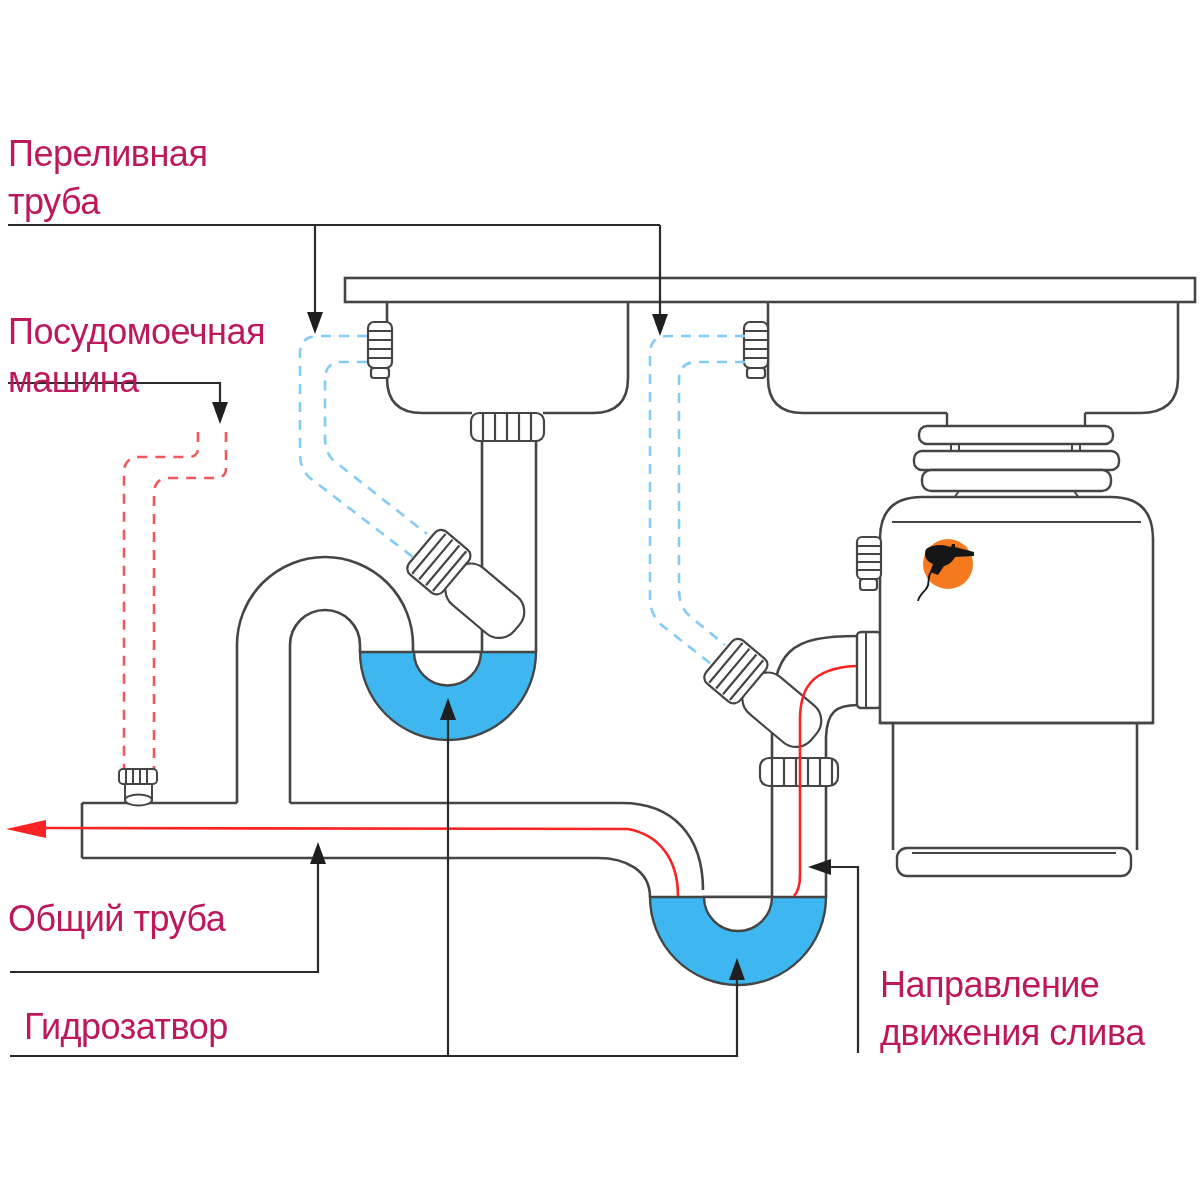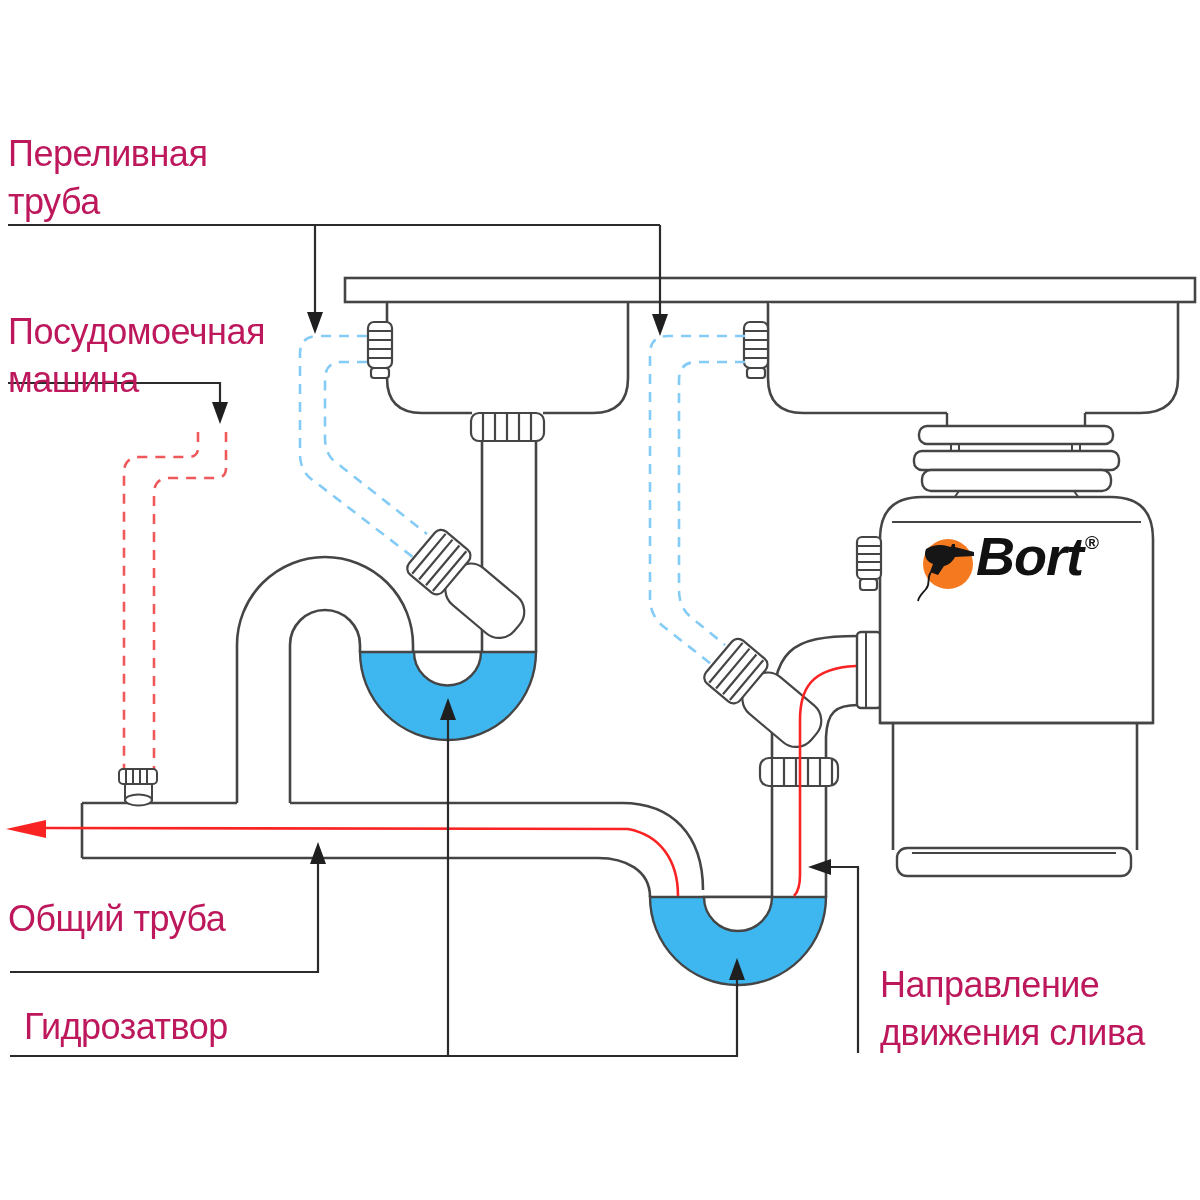--- a/index.html
+++ b/index.html
@@ -174,15 +174,14 @@
 
 <div class="lbl lbl-overflow">Переливная
 труба</div>
 <div class="lbl lbl-dishwasher">Посудомоечная
 машина</div>
 <div class="lbl lbl-drain">Общий труба</div>
 <div class="lbl lbl-trap">Гидрозатвор</div>
 <div class="lbl lbl-flow">Направление
 движения слива</div>
 
-<div class="brand"><span>Bort</span><span class="reg">®</span></div>
 
 </div>
 
 </body></html>

